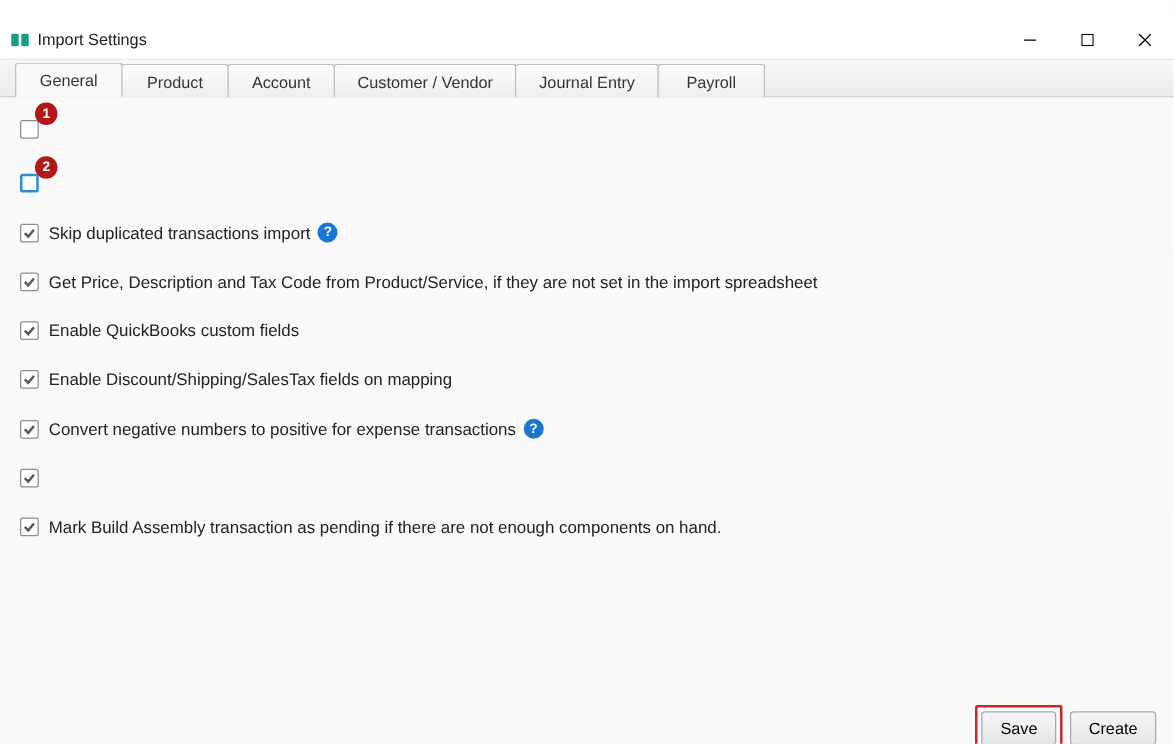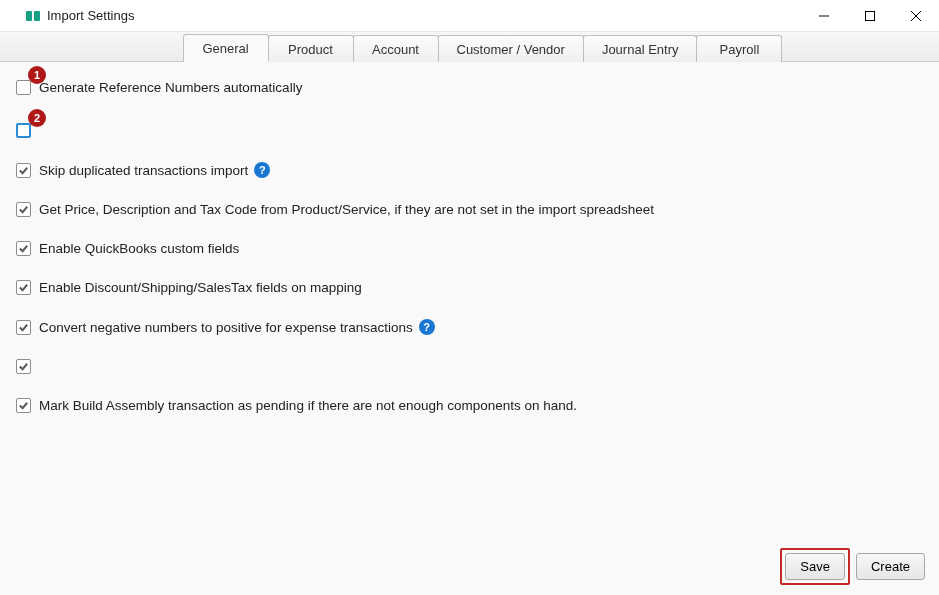--- a/index.html
+++ b/index.html
@@ -11,23 +11,24 @@
     color: #222;
     background: #fff;
     width: 939px;
     height: 595px;
     overflow: hidden;
   }
   .titlebar {
     height: 32px;
     display: flex;
     align-items: center;
-    padding: 0 0 0 25px;
+    padding: 0 0 0 8px;
     background: #fff;
     border-bottom: 1px solid #e8e8e8;
+    margin-top: 16px;
   }
   .app-icon {
     width: 16px; height: 16px;
     margin-right: 6px;
     display: inline-flex;
     align-items: center;
     justify-content: center;
   }
   .app-icon svg { width:16px; height:16px; }
   .title-text { font-size: 13px; }
@@ -38,22 +39,21 @@
     cursor: default;
   }
   .win-btn svg { width: 10px; height: 10px; stroke: #000; stroke-width: 1; fill: none; }
 
   .tabstrip {
     height: 30px;
     background: linear-gradient(#f7f7f7, #ececec);
     border-bottom: 1px solid #c9c9c9;
     display: flex;
     align-items: flex-end;
-    padding-left: 26px;
-    justify-content: center;
+    padding-left: 12px;
   }
   .tab {
     margin-right: 0px;
     padding: 6px 18px 5px 18px;
     font-size: 13px;
     color: #333;
     background: linear-gradient(#fcfcfc, #efefef);
     border: 1px solid #bfbfbf;
     border-bottom: none;
     border-top-left-radius: 3px;
@@ -189,21 +189,20 @@
   <div class="tab"><span>Customer / Vendor</span></div>
   <div class="tab"><span>Journal Entry</span></div>
   <div class="tab"><span>Payroll</span></div>
 </div>
 
 <div class="panel">
 
   <div class="row first">
     <span class="badge" style="left:12px; top:-14px;">1</span>
     <span class="cb"></span>
-    <span class="label">Generate Reference Numbers automatically</span>
   </div>
 
   <div class="row">
     <span class="badge" style="left:12px; top:-14px;">2</span>
     <span class="cb focus"></span>
   </div>
 
   <div class="row">
     <span class="cb">
         <svg viewBox="0 0 12 12">

